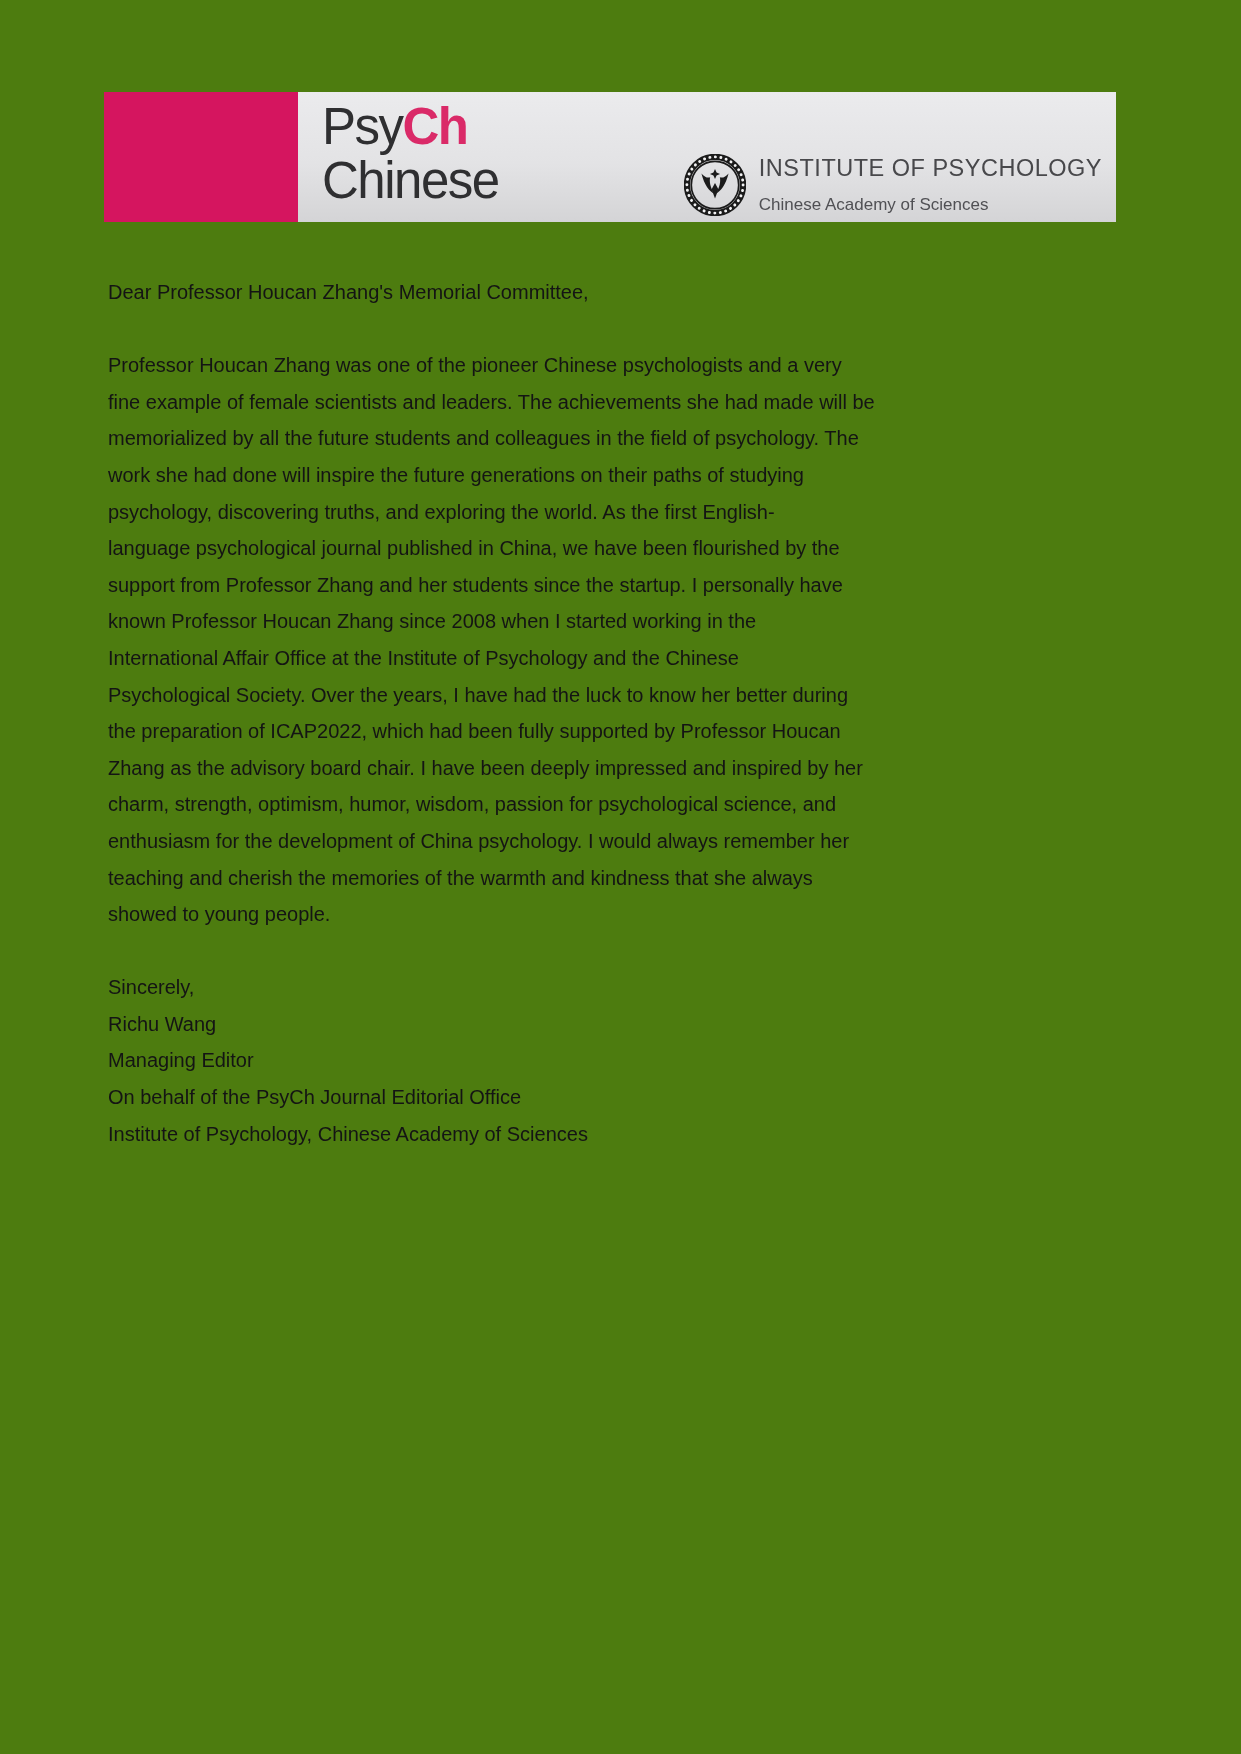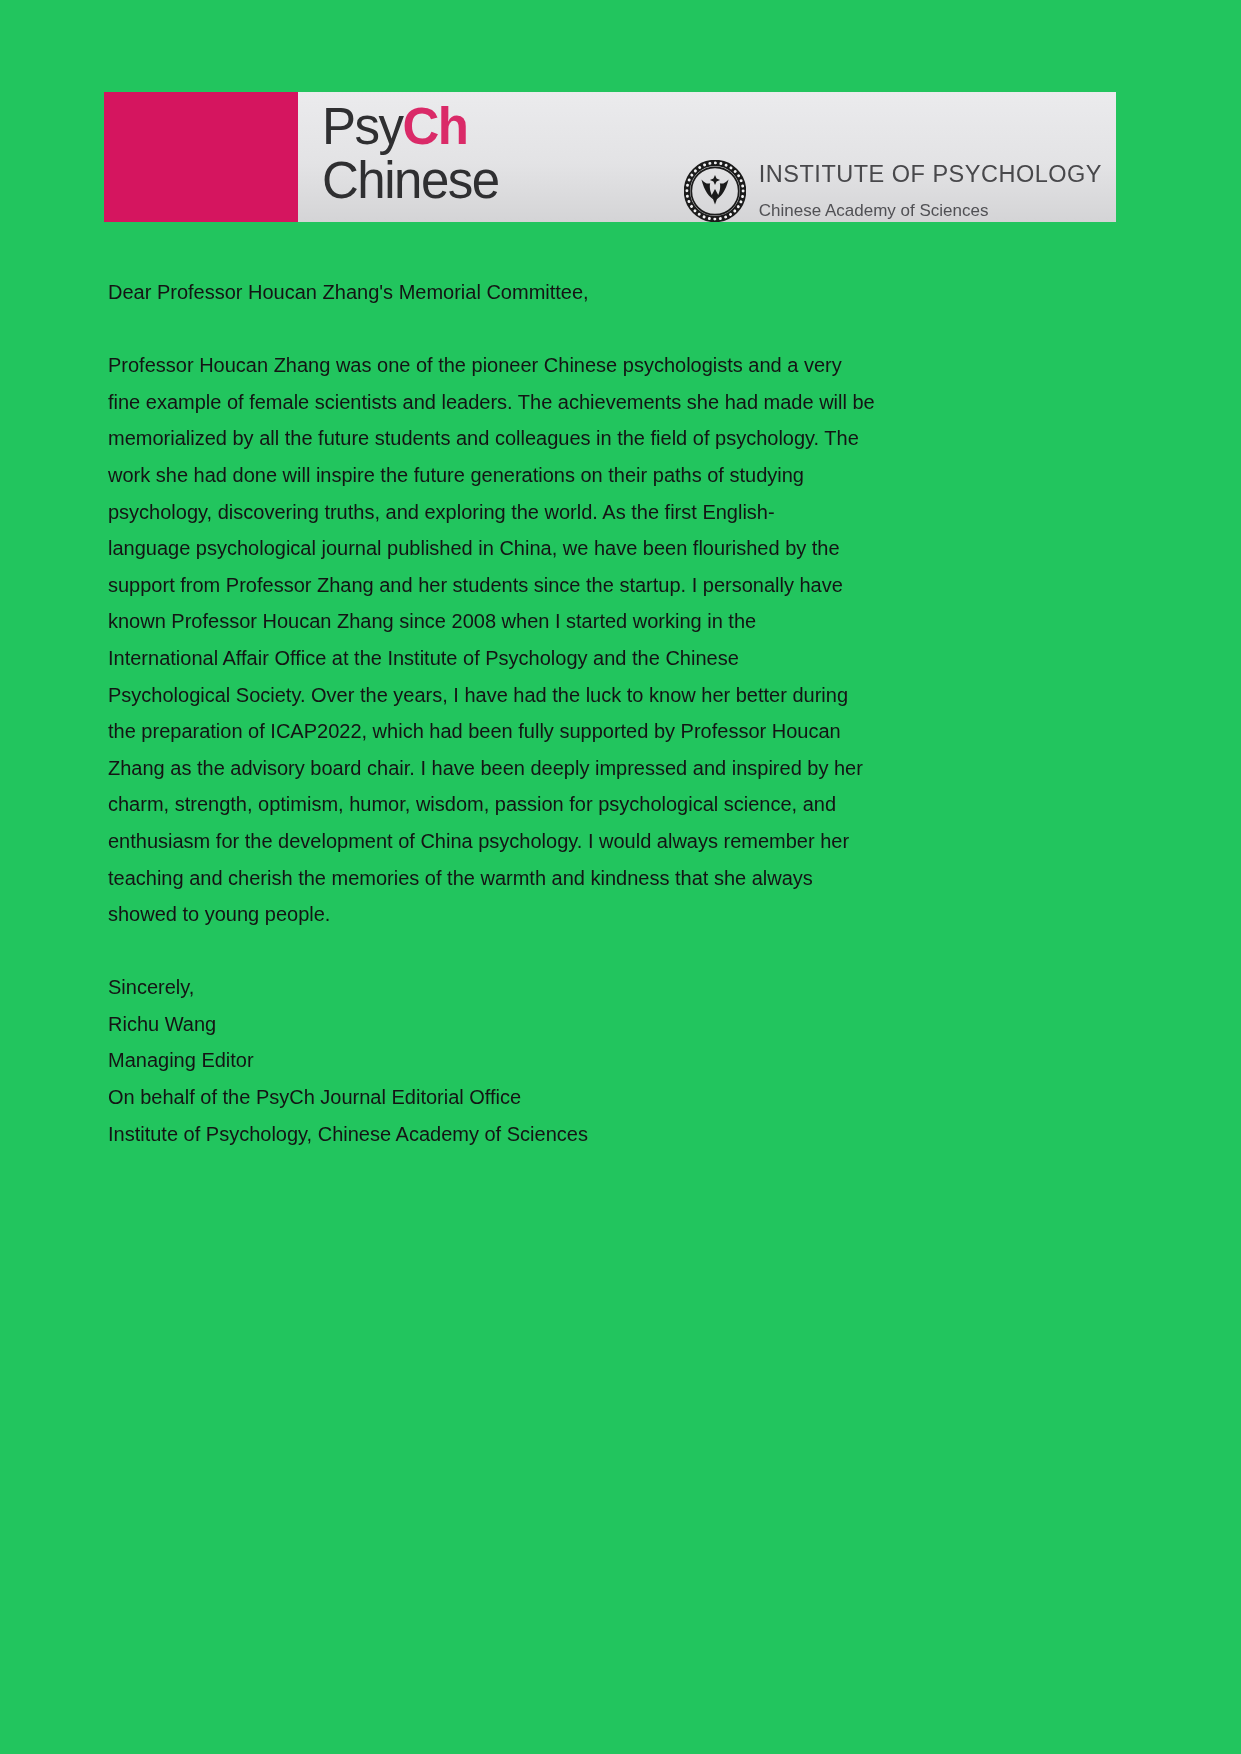--- a/index.html
+++ b/index.html
@@ -1,34 +1,34 @@
 <!DOCTYPE html>
 <html><head>
 <meta charset="utf-8">
 <style>
   html,body{margin:0;padding:0;background:#ffffff;}
-  .page{position:relative;width:1241px;height:1754px;background:#22c55e;overflow:hidden;}
+  .page{position:relative;width:1241px;height:1754px;background:#4d7c0f;overflow:hidden;}
 
   
   .banner{
     position:absolute;left:104px;top:92px;width:1012px;height:130px;
     display:flex;align-items:stretch;
     background:linear-gradient(180deg,#ebebed 0%,#e3e3e5 55%,#d4d4d6 100%);
   }
   .brand-block{flex:none;width:194px;background:#d5155f;}
   .brand-text{
     font-family:"Liberation Sans",sans-serif;
     font-size:51px;line-height:1.05;letter-spacing:-1.5px;
     color:#2f2f31;padding:8px 0 0 24px;white-space:nowrap;
   }
   .brand-ch{color:#da2a68;font-weight:700;}
   .iop-lockup{
     margin-left:auto;align-self:flex-end;
     display:flex;align-items:center;gap:13px;
-    padding:0 14px 0 0;
+    padding:0 14px 6px 0;
   }
   .emblem{flex:none;display:block;}
   .iop-name{
     font-family:"Liberation Sans",sans-serif;
     font-size:23.5px;color:#48484b;letter-spacing:.5px;white-space:nowrap;
   }
   .iop-sub{
     font-family:"Liberation Sans",sans-serif;
     font-size:17px;color:#505054;margin-top:13px;white-space:nowrap;
   }

